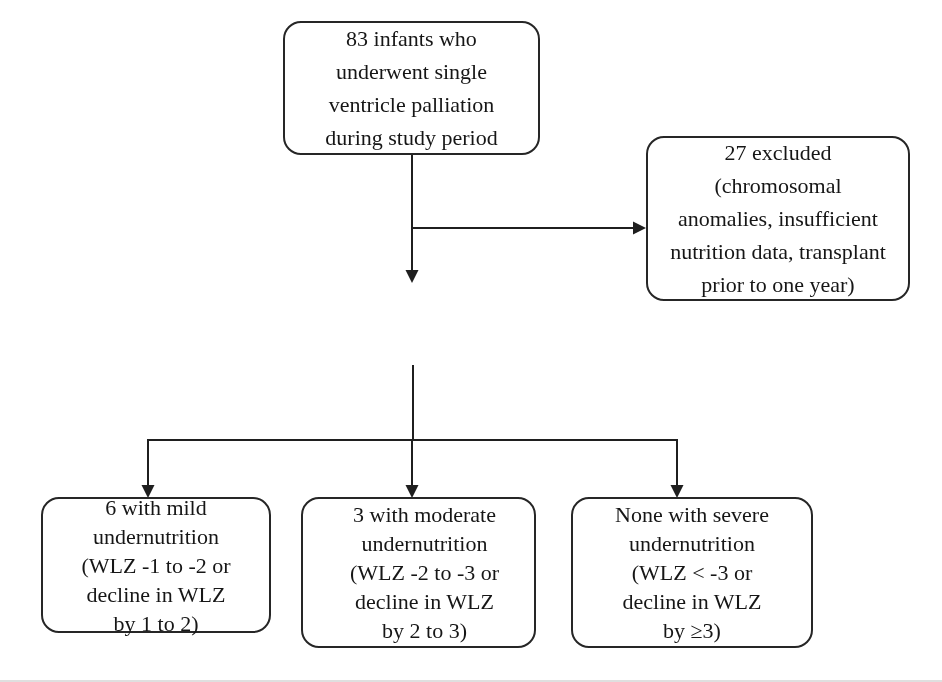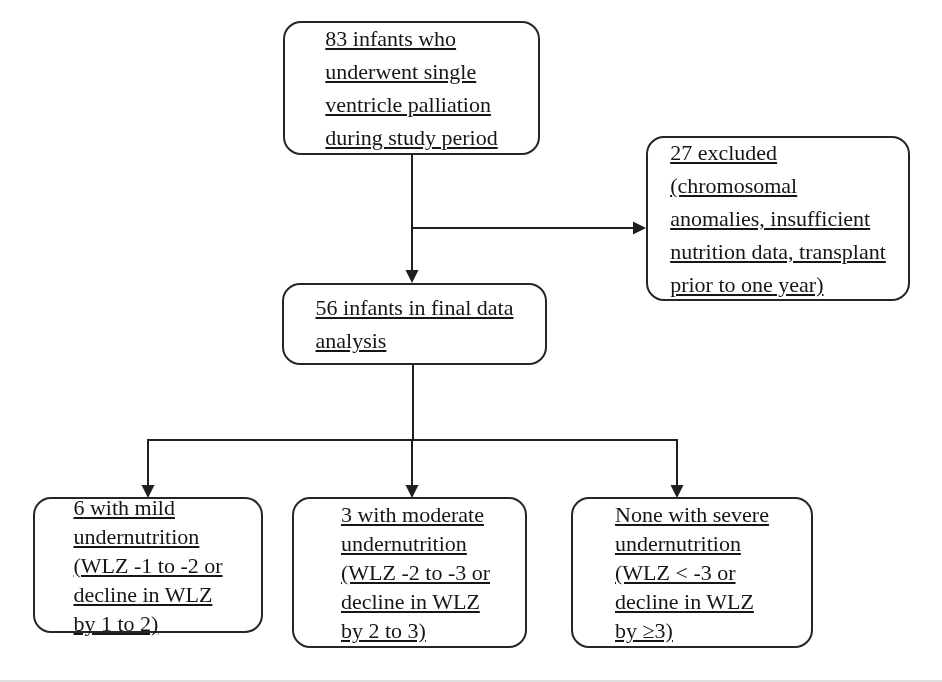--- a/index.html
+++ b/index.html
@@ -32,33 +32,32 @@
   }
   .node {
     position: absolute;
     box-sizing: border-box;
     border: 2px solid var(--border, #262626);
     border-radius: 18px;
     background: var(--bg, #ffffff);
     display: flex;
     align-items: center;
     justify-content: center;
-    text-align: left;
-    text-decoration: underline;
+    text-align: center;
   }
   .node-text {
     white-space: pre-line;
     font-size: 22px;
     line-height: 33px;
   }
   .node-enrolled { left: 283px; top: 21px;  width: 257px; height: 134px; }
   .node-excluded { left: 646px; top: 136px; width: 264px; height: 165px; }
   .node-final    { left: 282px; top: 283px; width: 265px; height: 82px;  }
-  .node-mild     { left: 33px;  top: 497px; width: 230px; height: 136px; }
-  .node-moderate { left: 292px; top: 497px; width: 235px; height: 151px; padding-left: 12px; }
+  .node-mild     { left: 41px;  top: 497px; width: 230px; height: 136px; }
+  .node-moderate { left: 301px; top: 497px; width: 235px; height: 151px; padding-left: 12px; }
   .node-severe   { left: 557px; top: 497px; width: 242px; height: 151px; margin-left: 14px; }
   .node-bottom .node-text { line-height: 29px; }
   .bottom-rule {
     position: absolute;
     left: 0;
     bottom: 0;
     width: 942px;
     height: 2px;
     background: var(--rule, #dfdfdf);
   }
@@ -112,24 +111,20 @@
   </div>
 
   <div class="node node-excluded">
     <span class="node-text">27 excluded
 (chromosomal
 anomalies, insufficient
 nutrition data, transplant
 prior to one year)</span>
   </div>
 
-  <div class="node node-final">
-    <span class="node-text">56 infants in final data
-analysis</span>
-  </div>
 
   <div class="node node-mild node-bottom">
     <span class="node-text">6 with mild
 undernutrition
 (WLZ -1 to -2 or
 decline in WLZ
 by 1 to 2)</span>
   </div>
 
   <div class="node node-moderate node-bottom">

